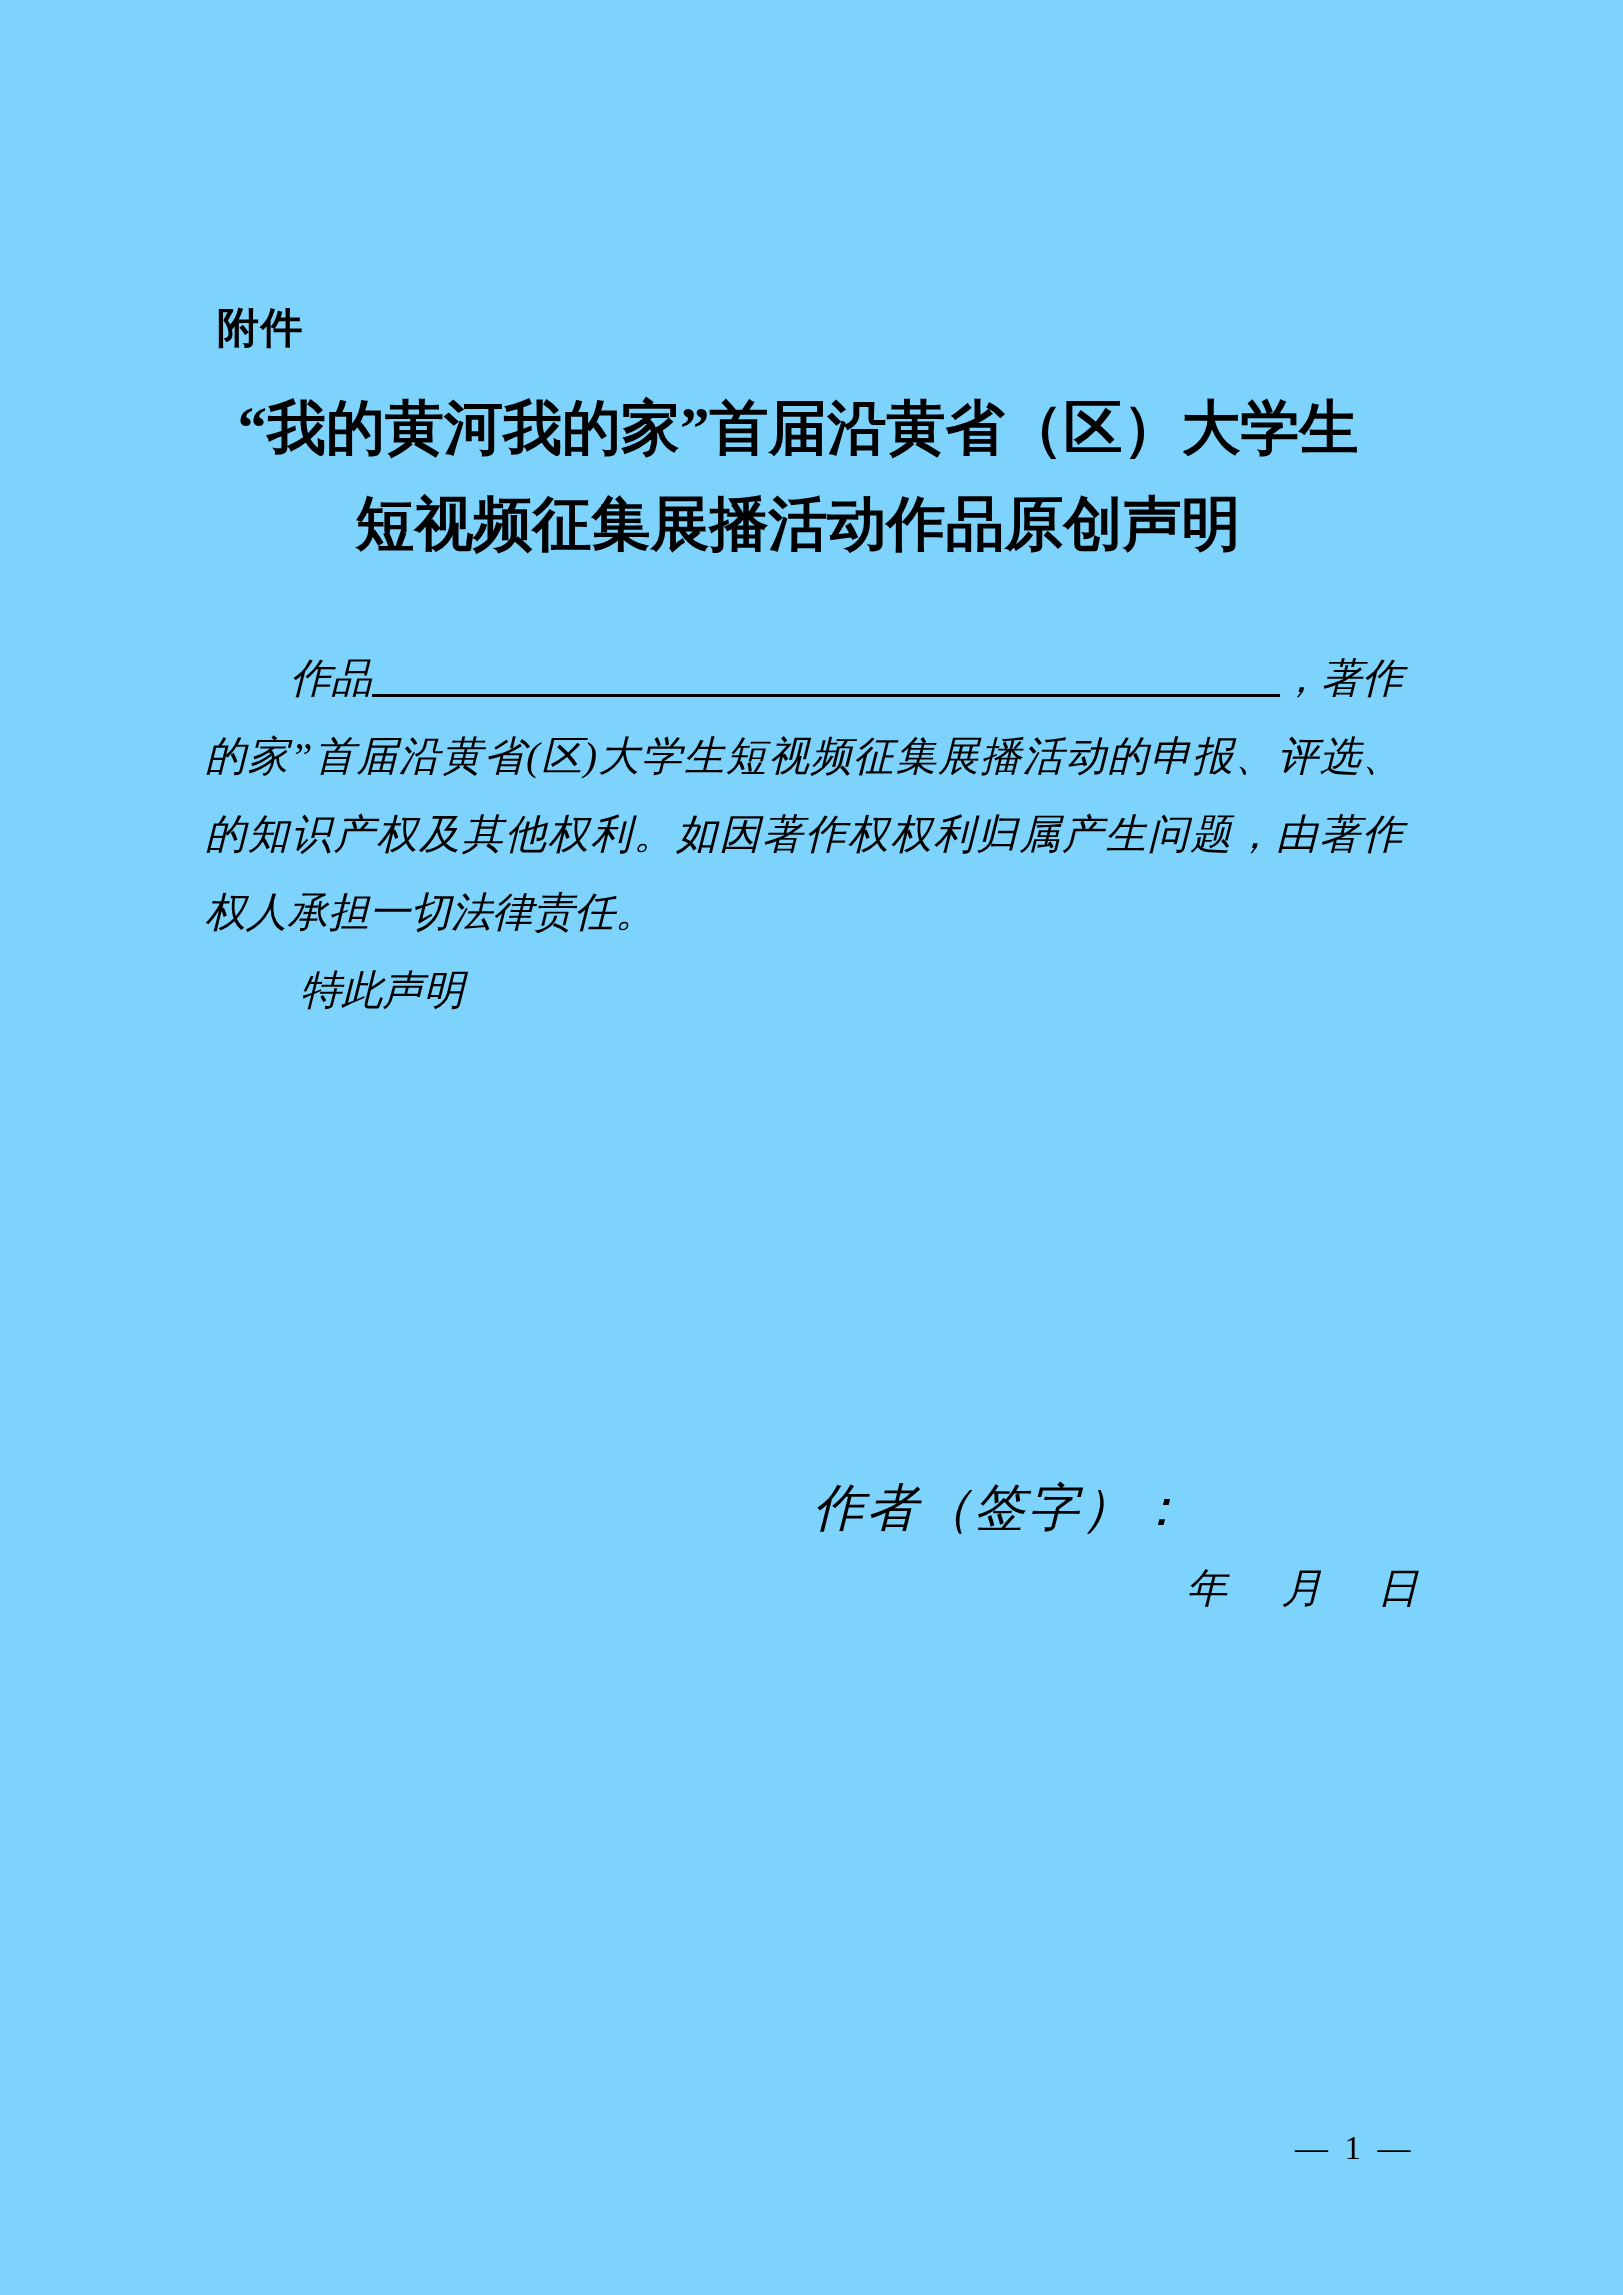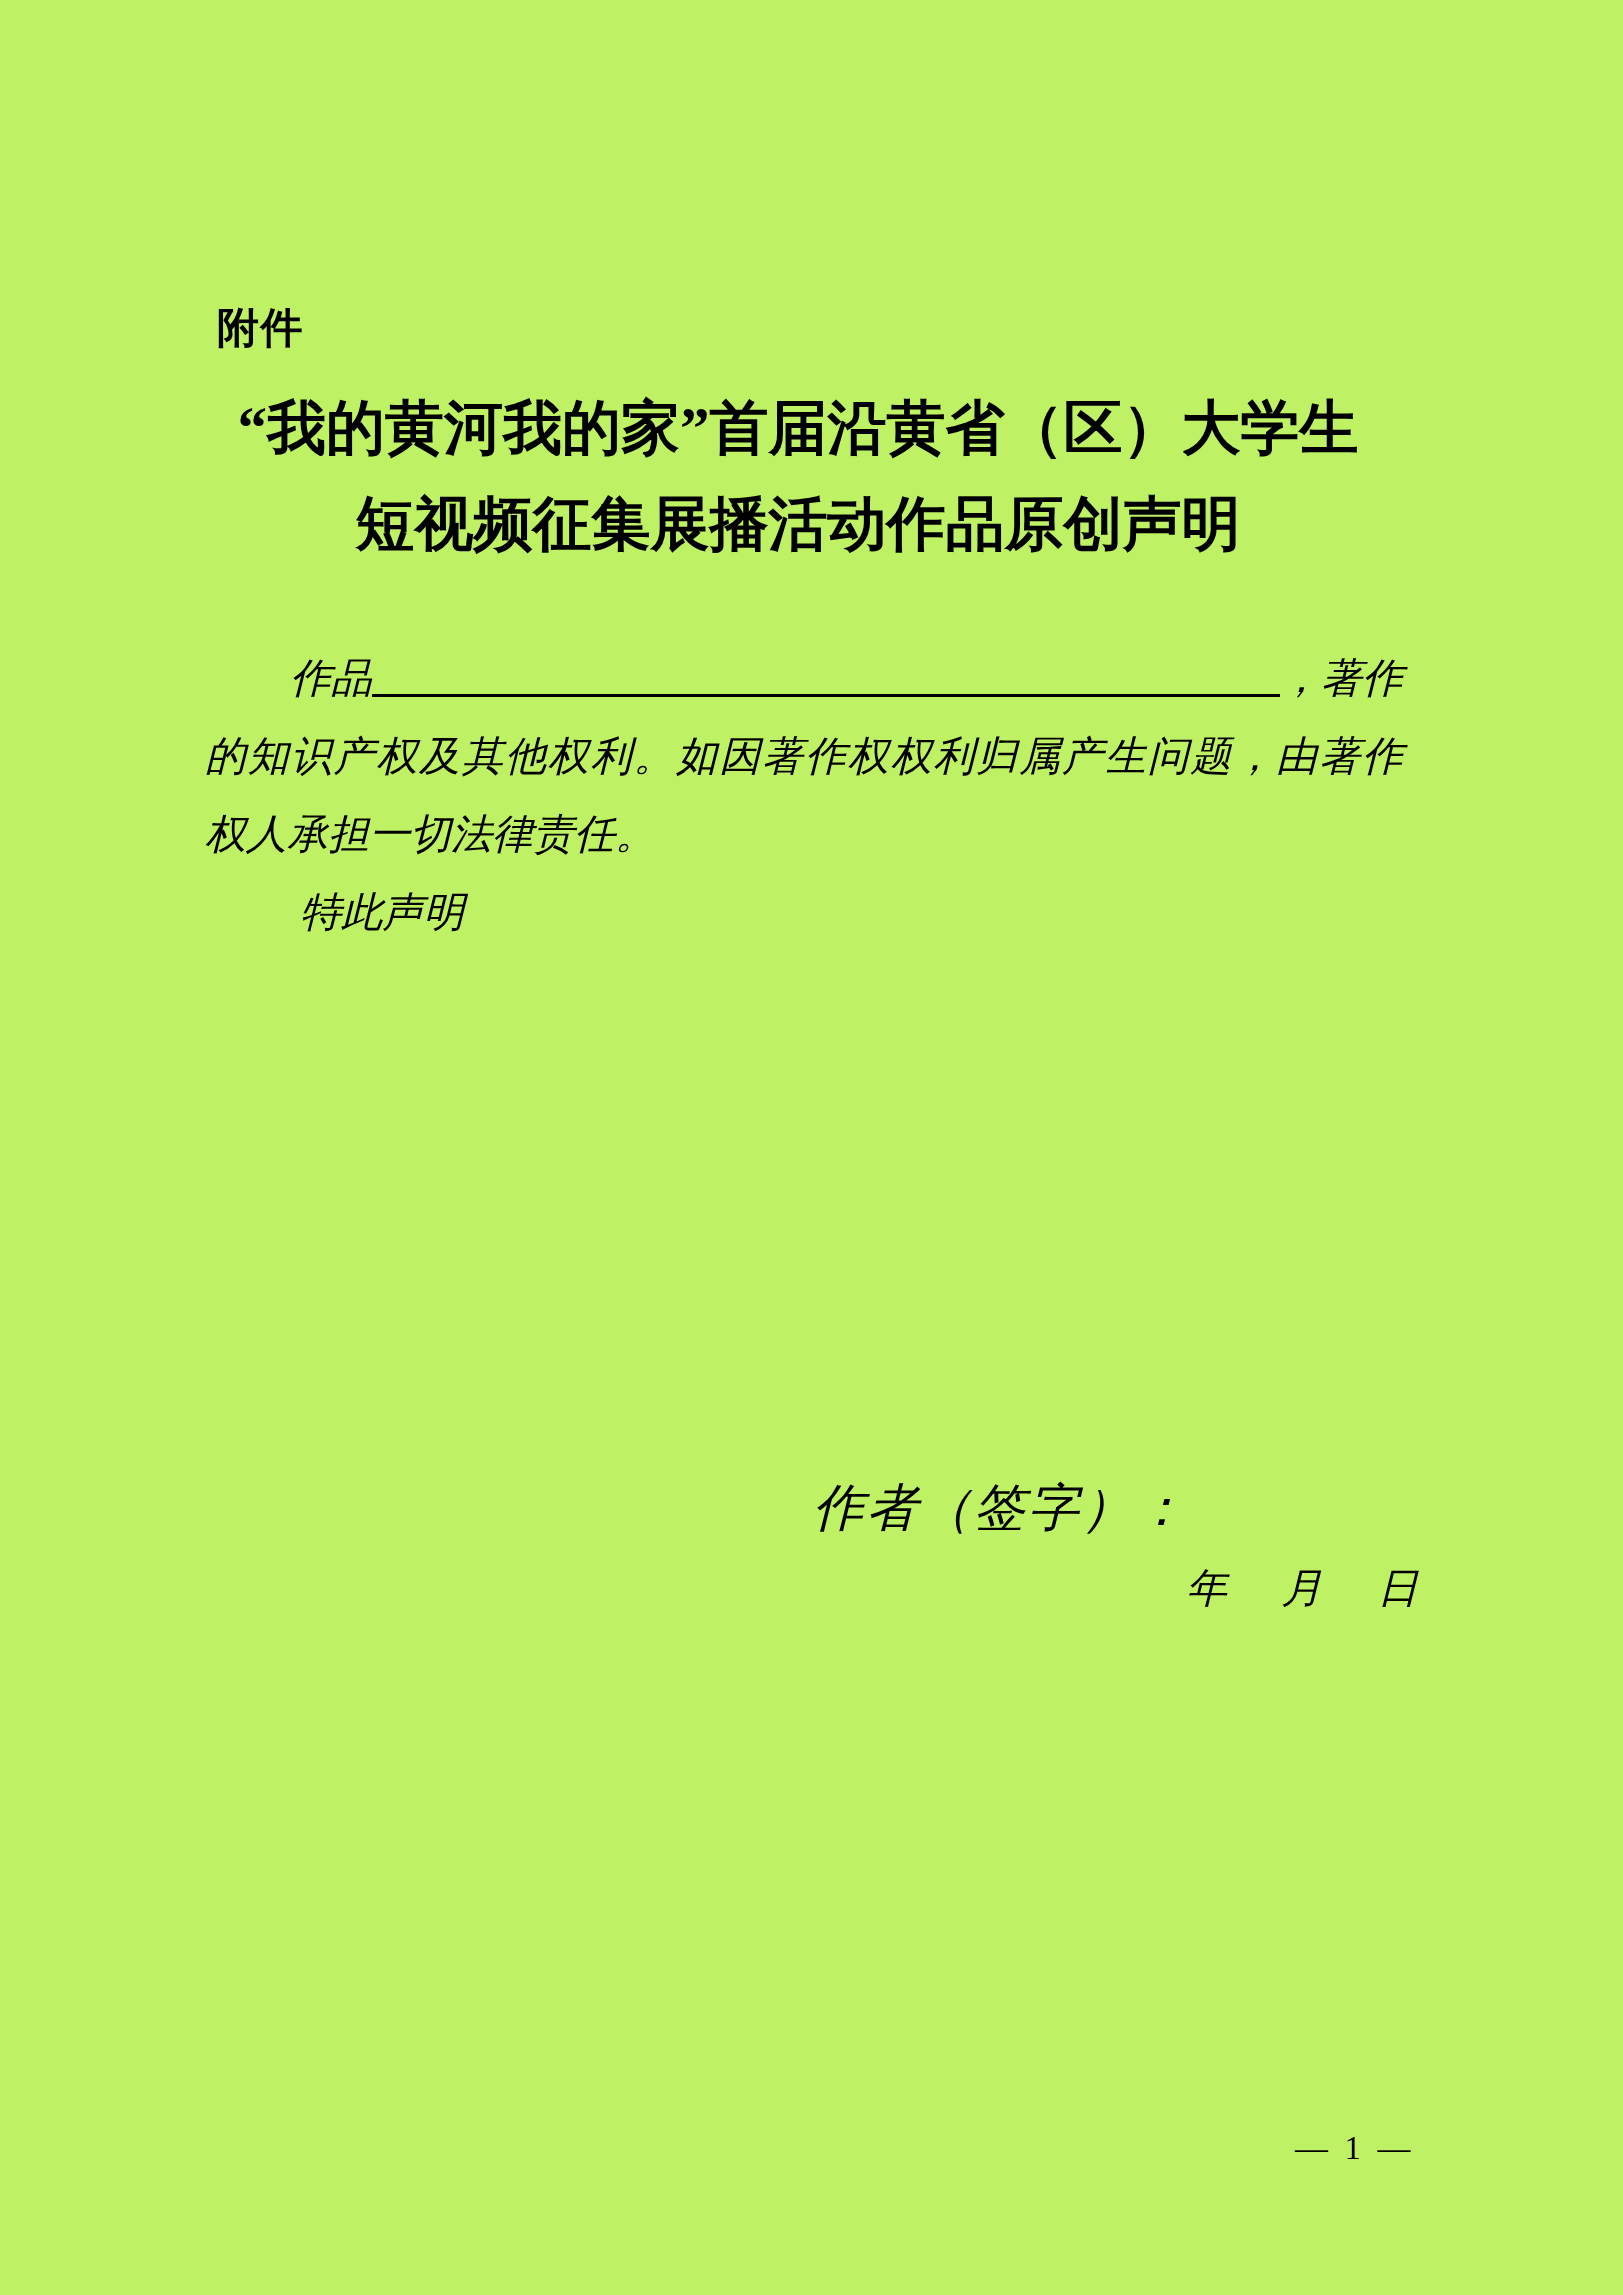--- a/index.html
+++ b/index.html
@@ -1,20 +1,20 @@
 <!DOCTYPE html>
 <html style="font-size:11px"><head>
 <meta charset="utf-8">
 <style>
   html, body { margin: 0; padding: 0; background: #ffffff; }
   .page {
     position: relative;
     width: 1623px;
     height: 2295px;
-    background: #bef264;
+    background: #7dd3fc;
     color: #000000;
     font-family: "Liberation Serif", serif;
     overflow: hidden;
   }
   .attachment {
     position: absolute;
     left: 217px; top: 301px;
     font-size: 42px; line-height: 55px;
     font-weight: 600;
     letter-spacing: 1.4px;
@@ -83,20 +83,21 @@
   <div class="body-block">
 
     <div class="bline flexline">
       <span class="indent"></span>
       <span class="txt">作品</span>
       <span class="blank"></span>
       <span class="txt">，著作</span>
     </div>
 
 
+    <div class="bline just">的家”首届沿黄省(区)大学生短视频征集展播活动的申报、评选、</div>
 
 
     <div class="bline just">的知识产权及其他权利。如因著作权权利归属产生问题，由著作</div>
 
     <div class="bline">权人承担一切法律责任。</div>
 
     <div class="bline">
       <span class="indent"></span>
       <span>特此声明</span>
     </div>

